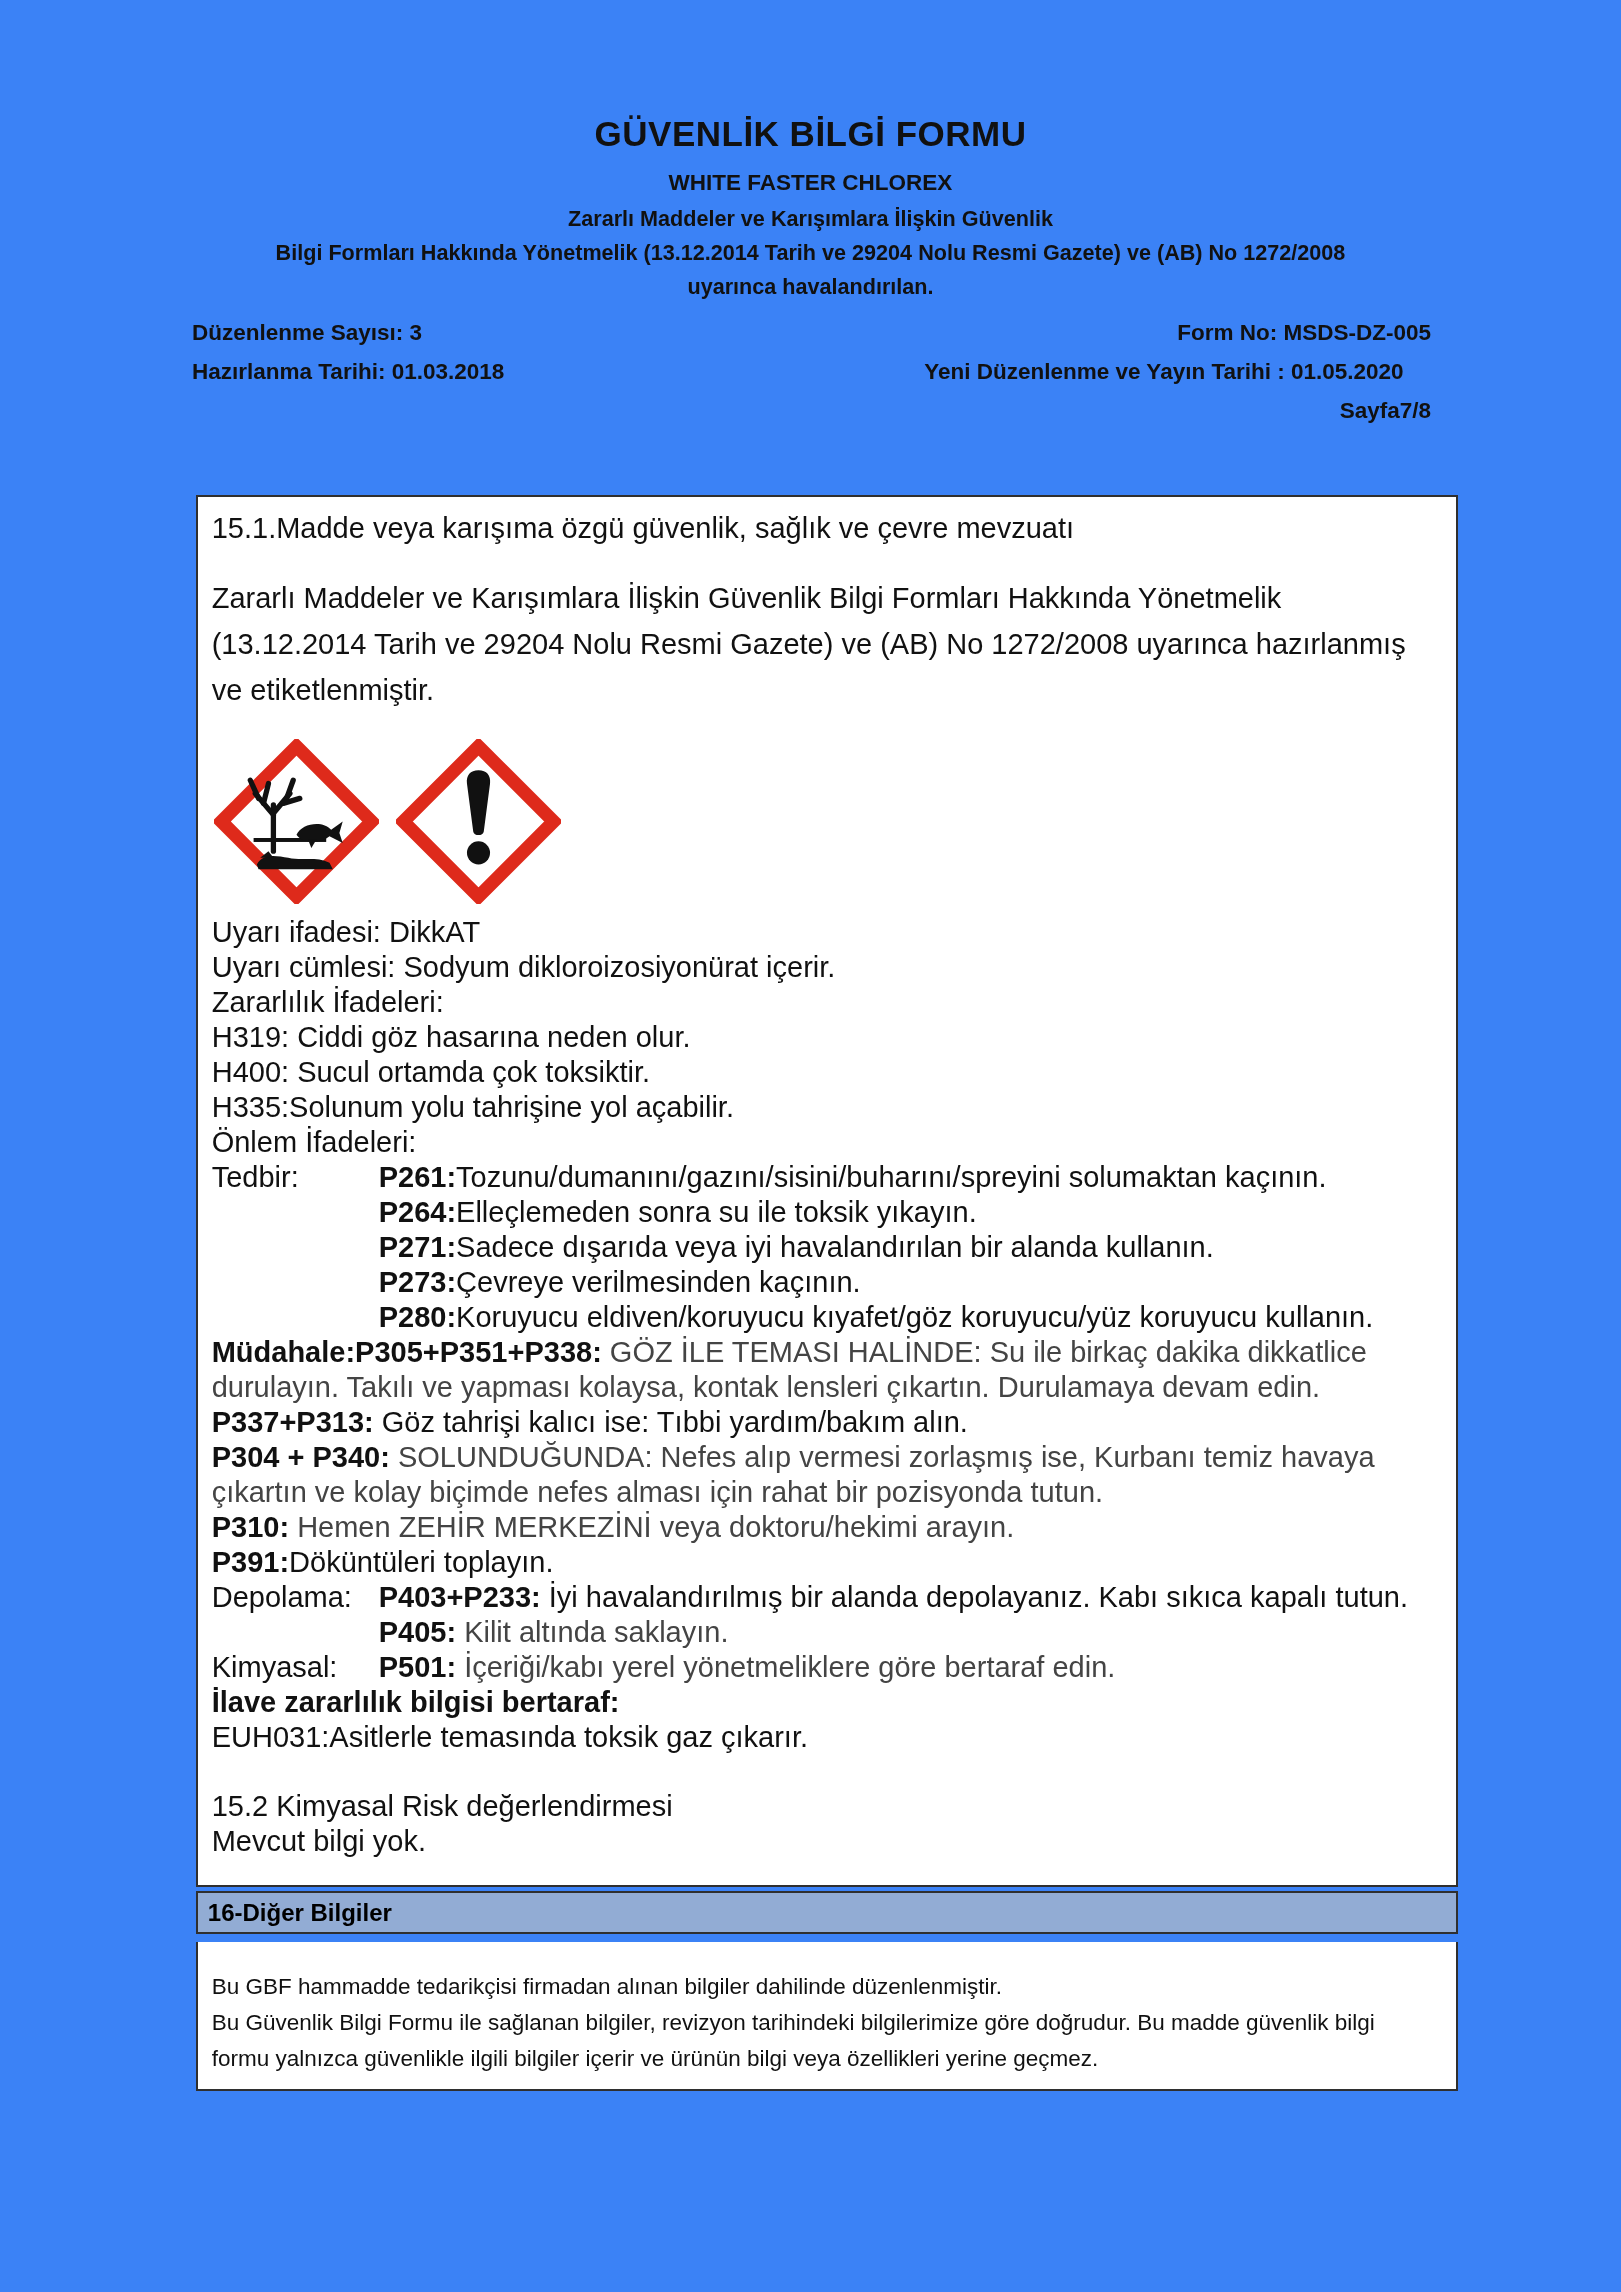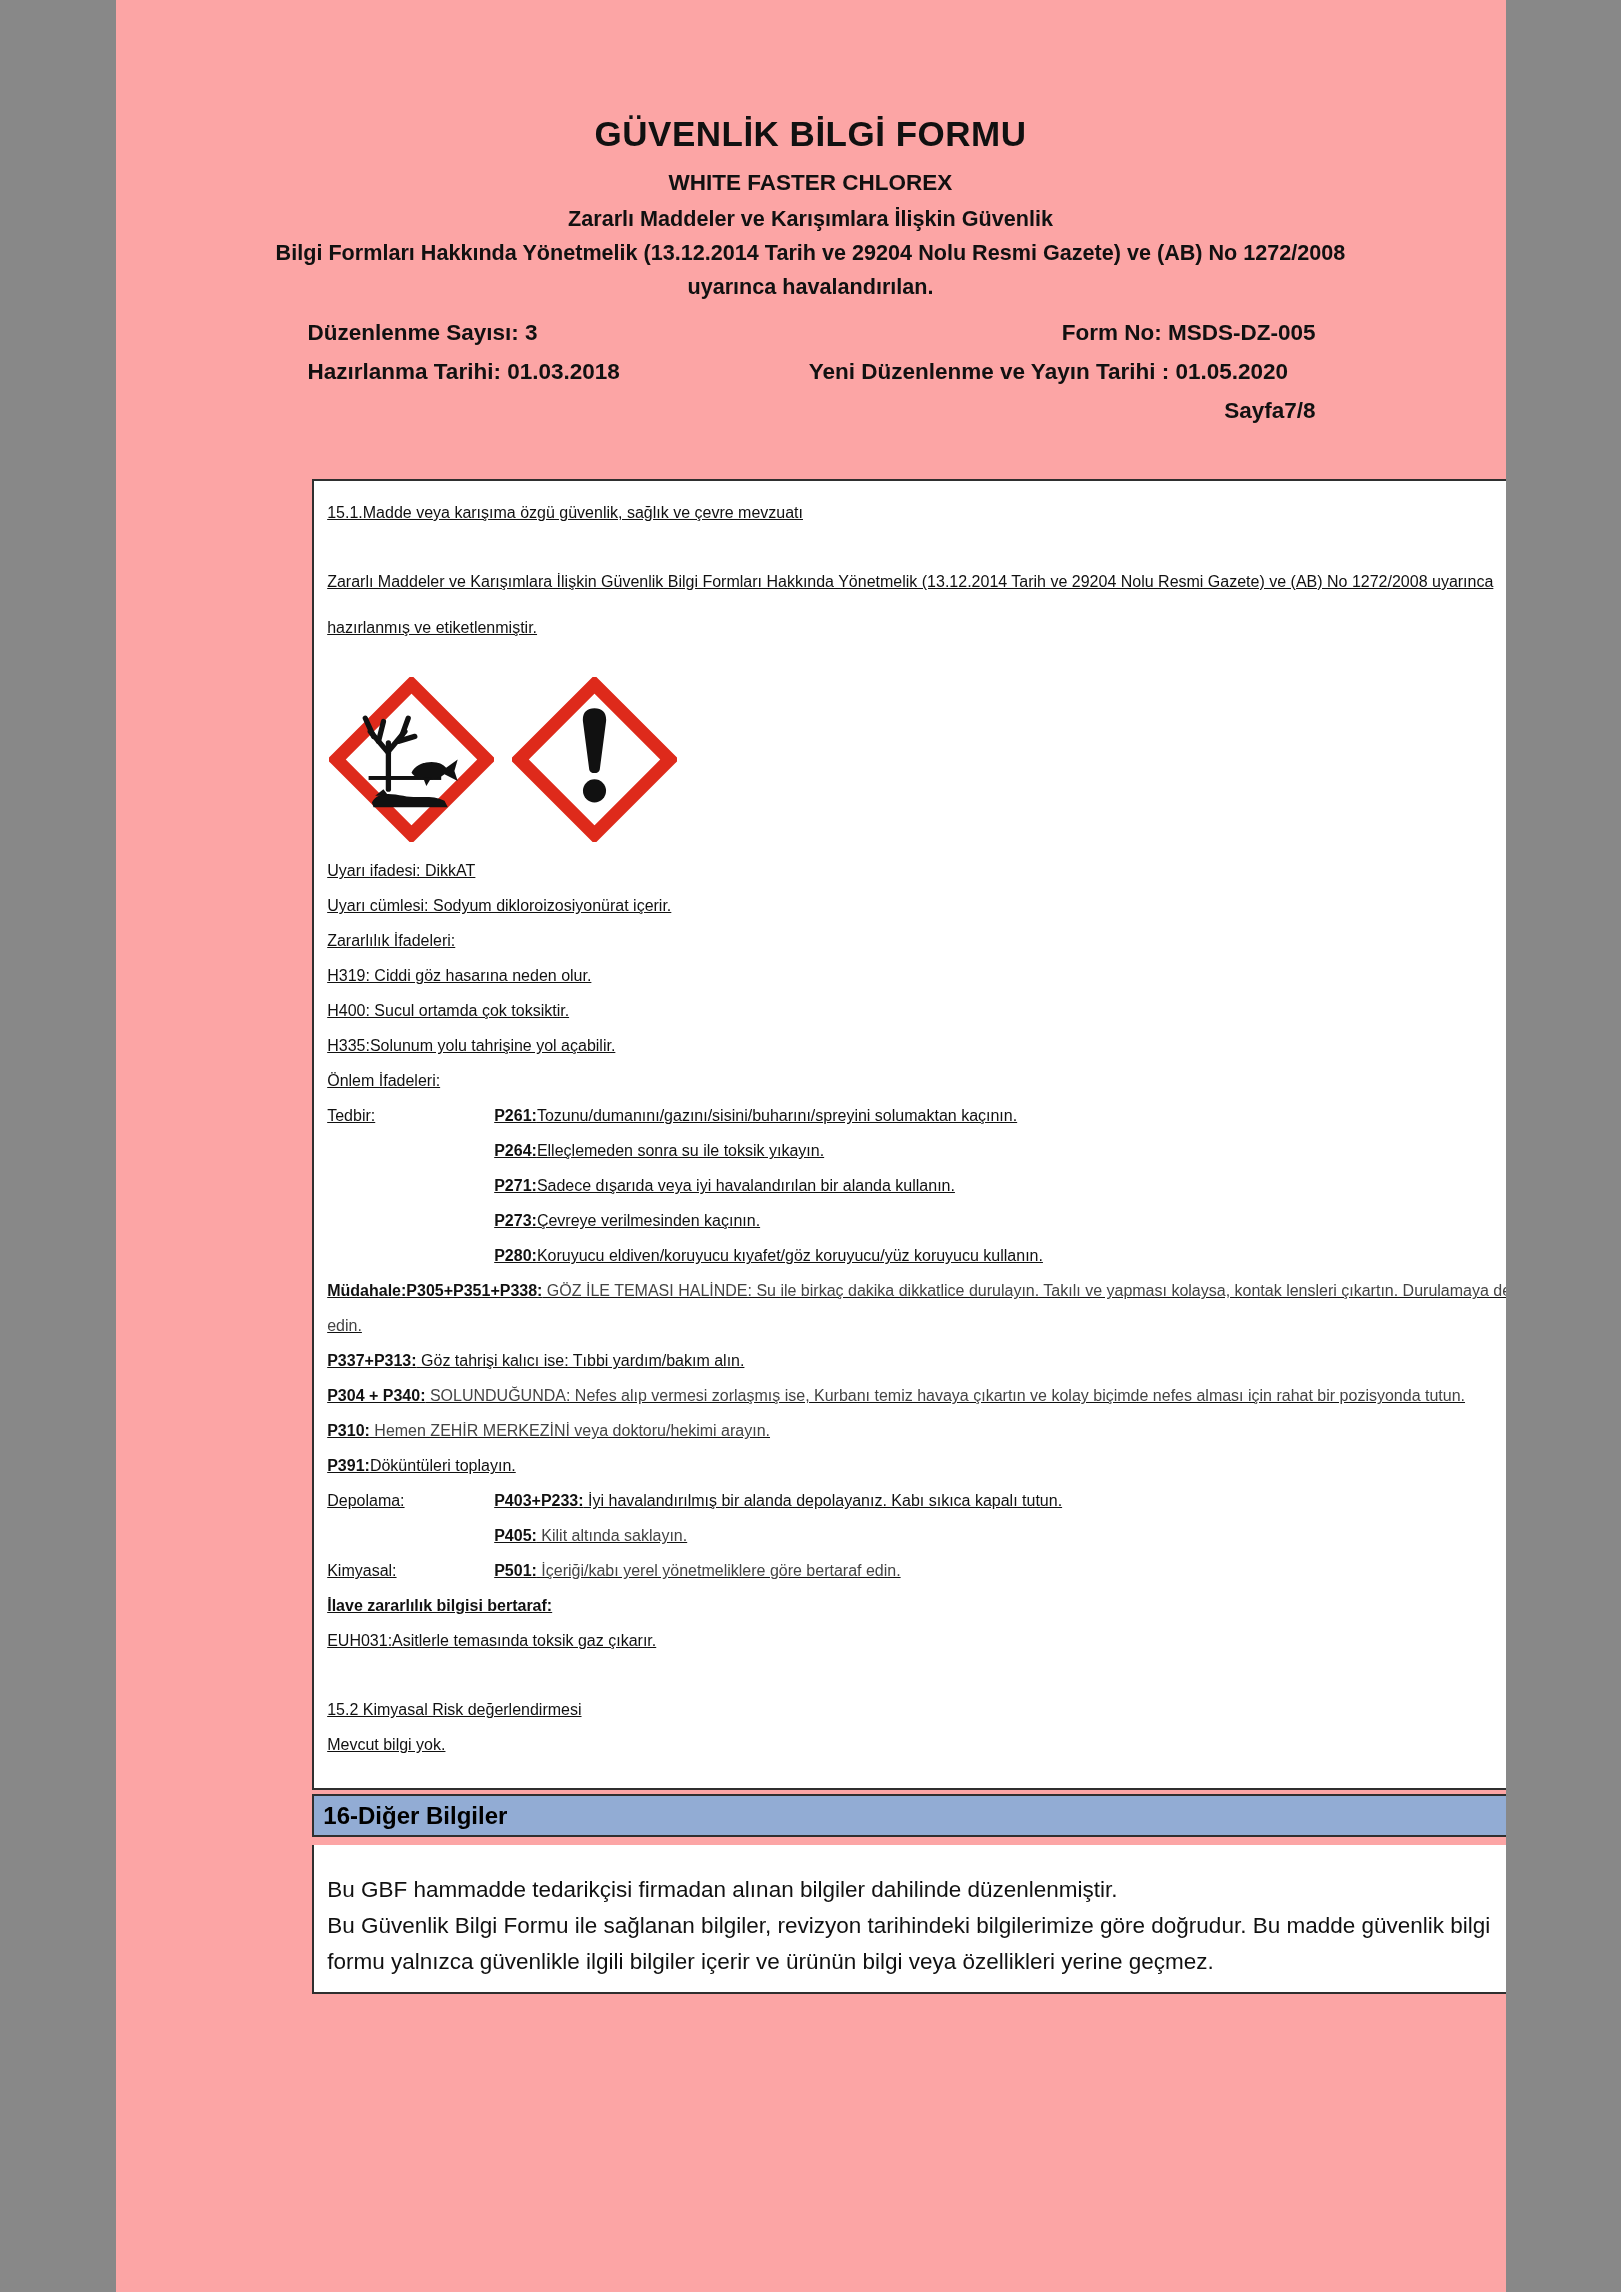--- a/index.html
+++ b/index.html
@@ -1,33 +1,33 @@
 <!DOCTYPE html>
 <html style="--section-bar: #92acd4;"><head>
 <meta charset="utf-8">
 <style>
   html,body{margin:0;padding:0;background:#888;}
   .page{
-    width:1390px;height:2293px;background:#fca5a5;margin:0 auto;
+    width:1621px;height:2293px;background:#3b82f6;margin:0 auto;
     font-family:"Liberation Sans",sans-serif;color:#111;position:relative;
     box-sizing:border-box;overflow:hidden;
   }
   
   .doc-header{padding-top:114px;text-align:center;}
   .doc-title{font-size:35px;font-weight:700;letter-spacing:0.5px;}
   .doc-product{font-size:22.5px;font-weight:700;margin-top:15.7px;}
   .doc-sub{font-size:21.6px;font-weight:700;line-height:34px;}
   .doc-sub.first{margin-top:5.9px;}
   .meta{margin:9.8px 190px 0 192px;font-size:22.5px;font-weight:700;}
   .meta-row{display:flex;justify-content:space-between;line-height:39px;}
   .meta-row .right-pad{margin-right:27.4px;}
   .meta-row.page-row{justify-content:flex-end;}
   
   .box{margin-left:196px;width:1262px;box-sizing:border-box;border:2px solid #2f2f2f;background:#fff;}
-  .main-box{margin-top:49px;padding:13.7px 15.7px 25.5px 13.7px;font-size:16px;text-decoration:underline;}
+  .main-box{margin-top:65px;padding:13.7px 15.7px 25.5px 13.7px;font-size:29px;}
   .h15{line-height:35px;}
   .para{margin-top:29px;line-height:46px;width:1220px;}
   .pictos{margin-top:25.5px;display:flex;gap:17.6px;padding-left:2px;}
   .pictos svg{width:165px;height:165px;display:block;}
   .stmt{line-height:35px;}
   .stmt.gap-top{margin-top:11.8px;}
   .code{font-weight:700;}
   .lite{color:#444;}
   .row{display:flex;line-height:35px;}
   .row-label{width:167px;flex:none;}

